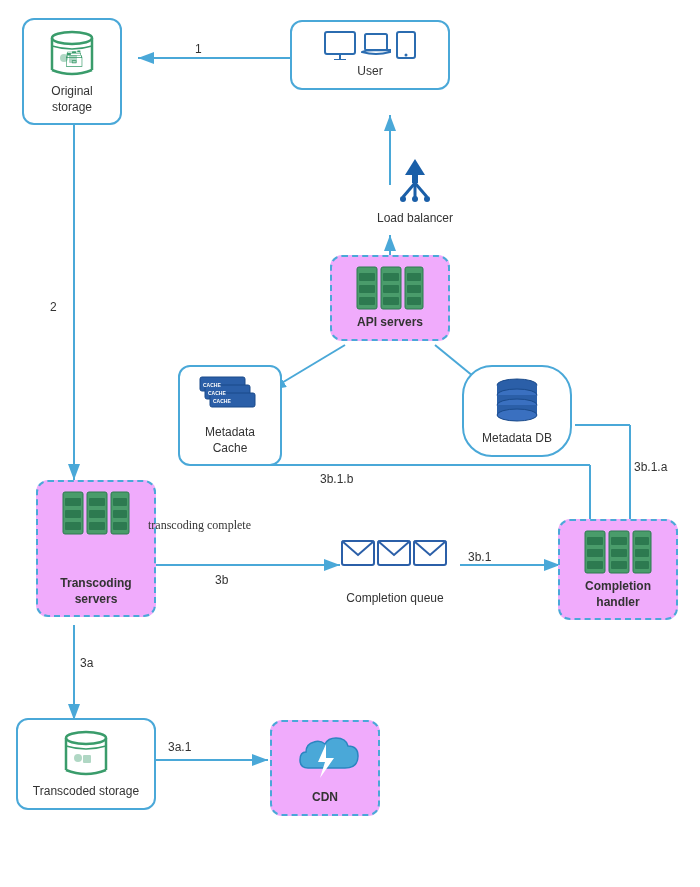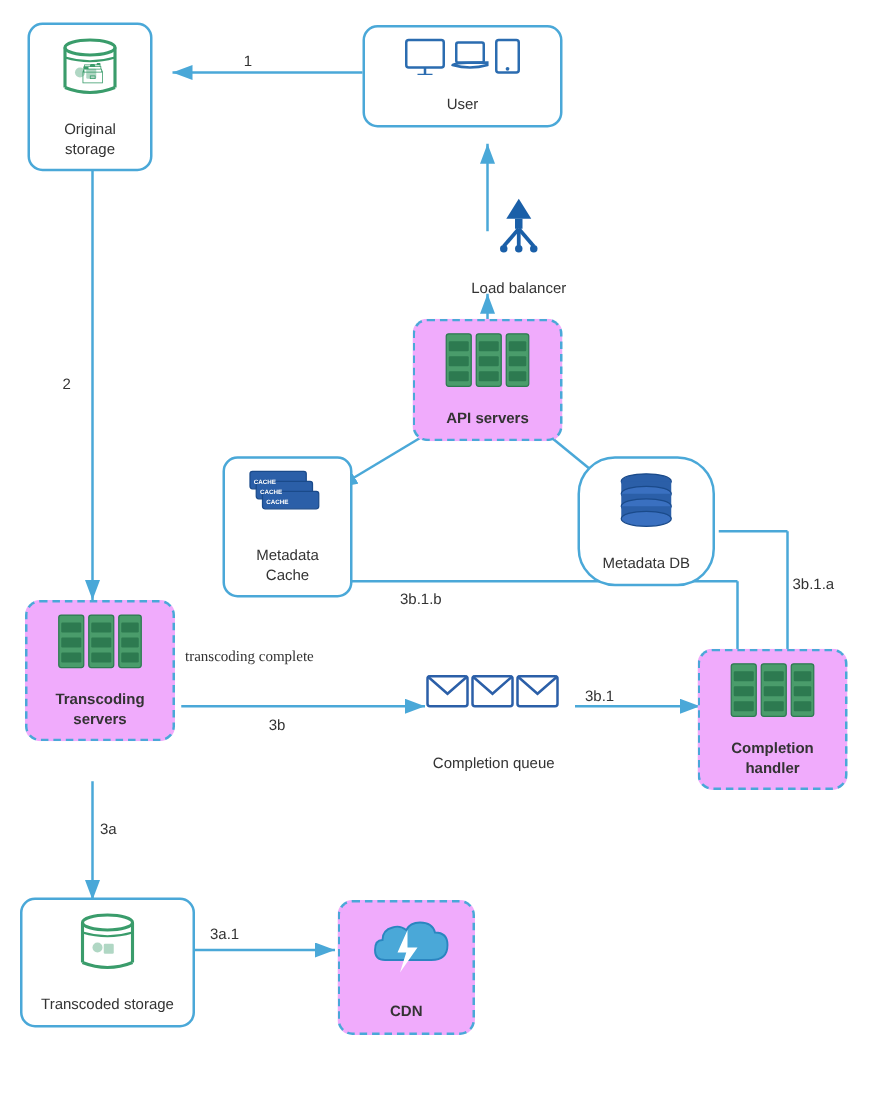--- a/index.html
+++ b/index.html
@@ -20,21 +20,21 @@
       position: absolute;
       display: flex;
       flex-direction: column;
       align-items: center;
       justify-content: center;
       text-align: center;
     }
     .node-label {
       font-size: 12px;
       color: #333;
-      margin-top: 16px;
+      margin-top: 4px;
       line-height: 1.3;
     }
     .box-solid {
       border: 2px solid #4aa8d8;
       border-radius: 12px;
       padding: 8px;
       background: #fff;
     }
     .box-dashed {
       border: 2px dashed #4aa8d8;
@@ -209,21 +209,21 @@
       <rect x="6" y="30" width="40" height="10" fill="#2b5fa8"></rect>
       <ellipse cx="26" cy="40" rx="20" ry="6" fill="#3a70c0" stroke="#1a4a8a" stroke-width="1"></ellipse>
     </svg>
     <span class="node-label">Metadata DB</span>
   </div>
 
   <div class="arrow-label" style="left:634px; top:460px;">3b.1.a</div>
 
   <div class="arrow-label" style="left:320px; top:472px;">3b.1.b</div>
 
-  <div class="node box-dashed" style="left:20px; top:480px; width:120px; padding:8px;">
+  <div class="node box-dashed" style="left:36px; top:480px; width:120px; padding:8px;gap:36px;">
     <svg width="70" height="46" viewBox="0 0 70 46">
       <rect x="2" y="2" width="20" height="42" rx="2" fill="#4a9c6b" stroke="#2d7a50" stroke-width="1"></rect>
       <rect x="26" y="2" width="20" height="42" rx="2" fill="#4a9c6b" stroke="#2d7a50" stroke-width="1"></rect>
       <rect x="50" y="2" width="18" height="42" rx="2" fill="#4a9c6b" stroke="#2d7a50" stroke-width="1"></rect>
       <rect x="4" y="8" width="16" height="8" rx="1" fill="#2d7a50"></rect>
       <rect x="4" y="20" width="16" height="8" rx="1" fill="#2d7a50"></rect>
       <rect x="4" y="32" width="16" height="8" rx="1" fill="#2d7a50"></rect>
       <rect x="28" y="8" width="16" height="8" rx="1" fill="#2d7a50"></rect>
       <rect x="28" y="20" width="16" height="8" rx="1" fill="#2d7a50"></rect>
       <rect x="28" y="32" width="16" height="8" rx="1" fill="#2d7a50"></rect>

